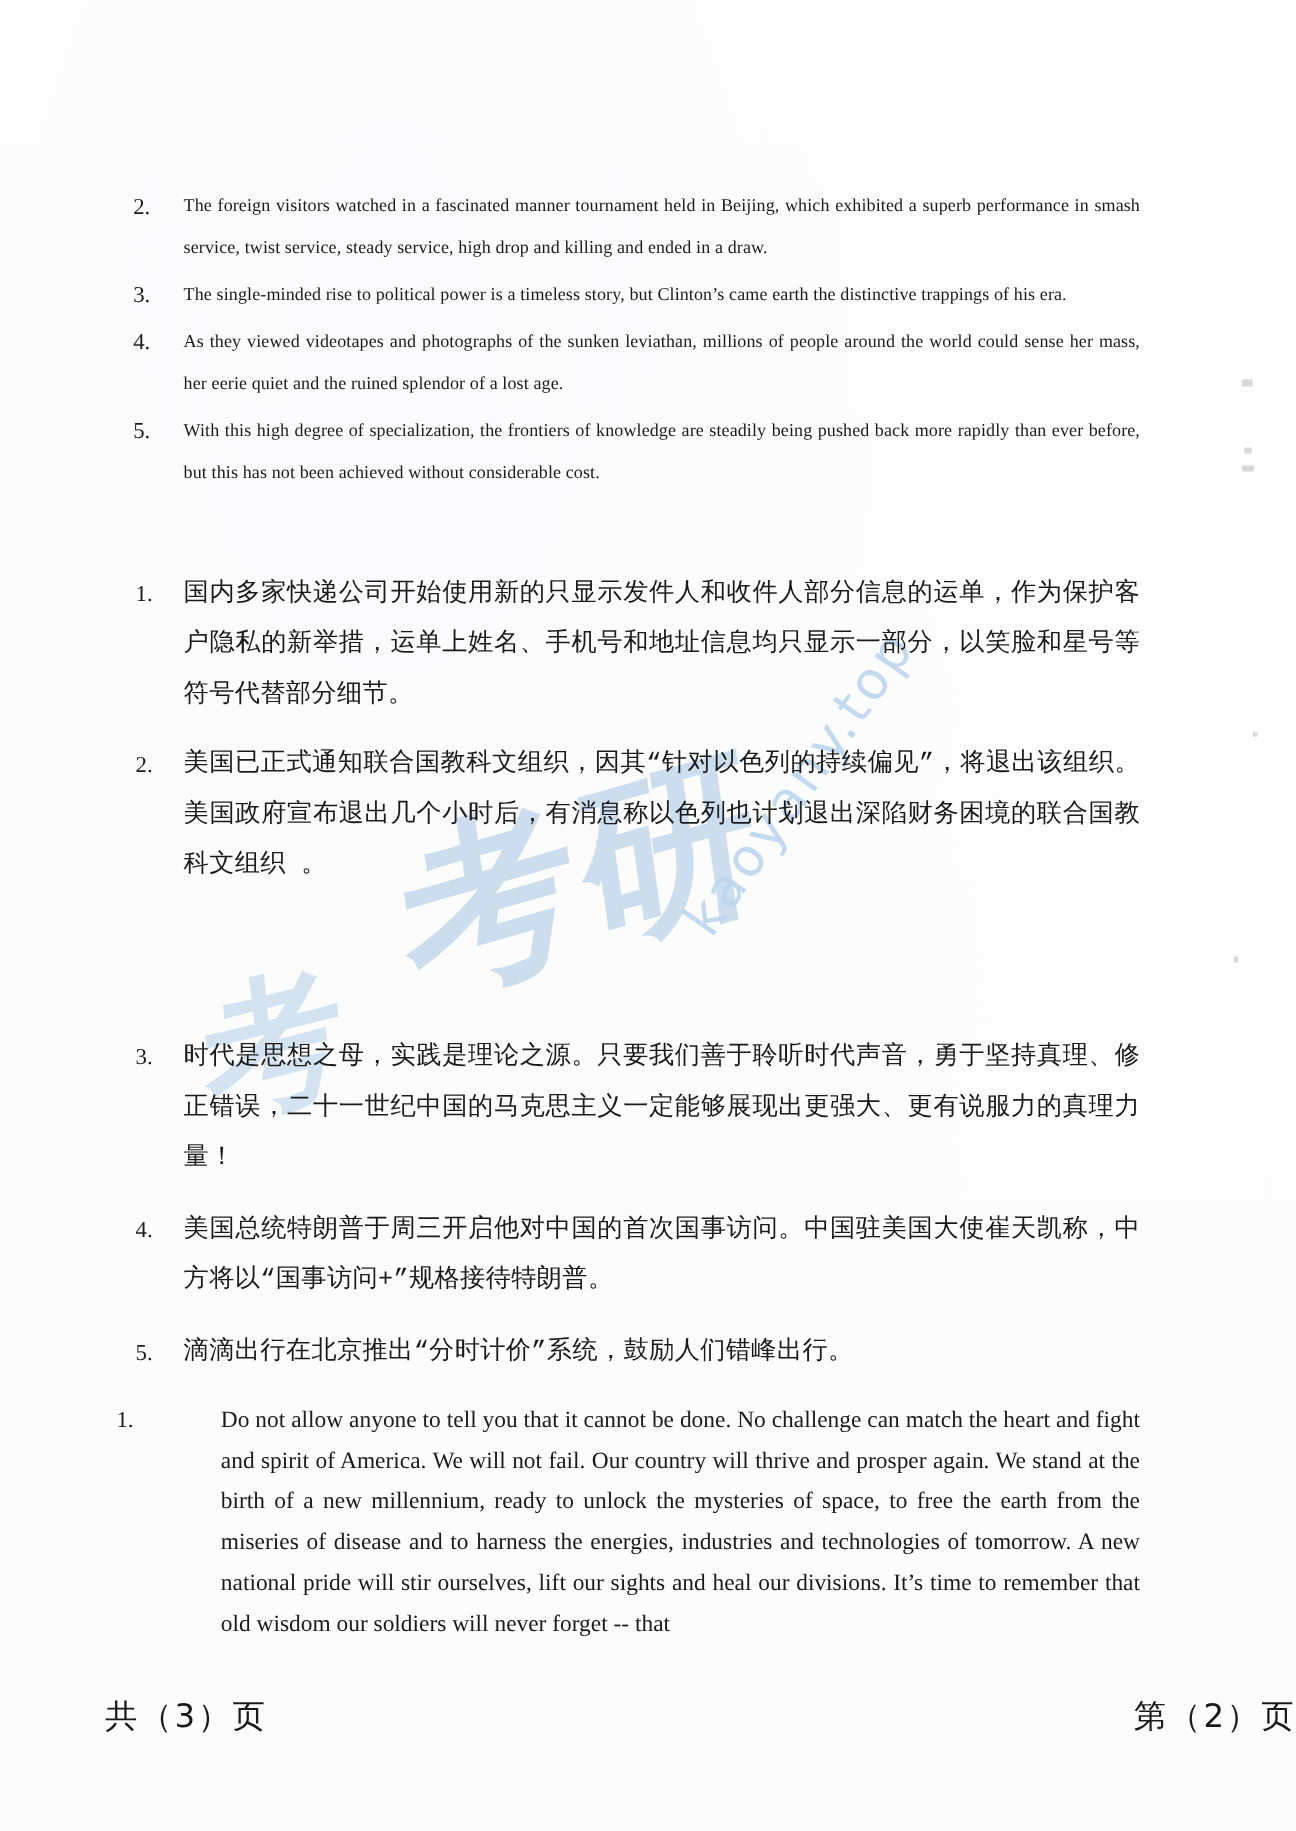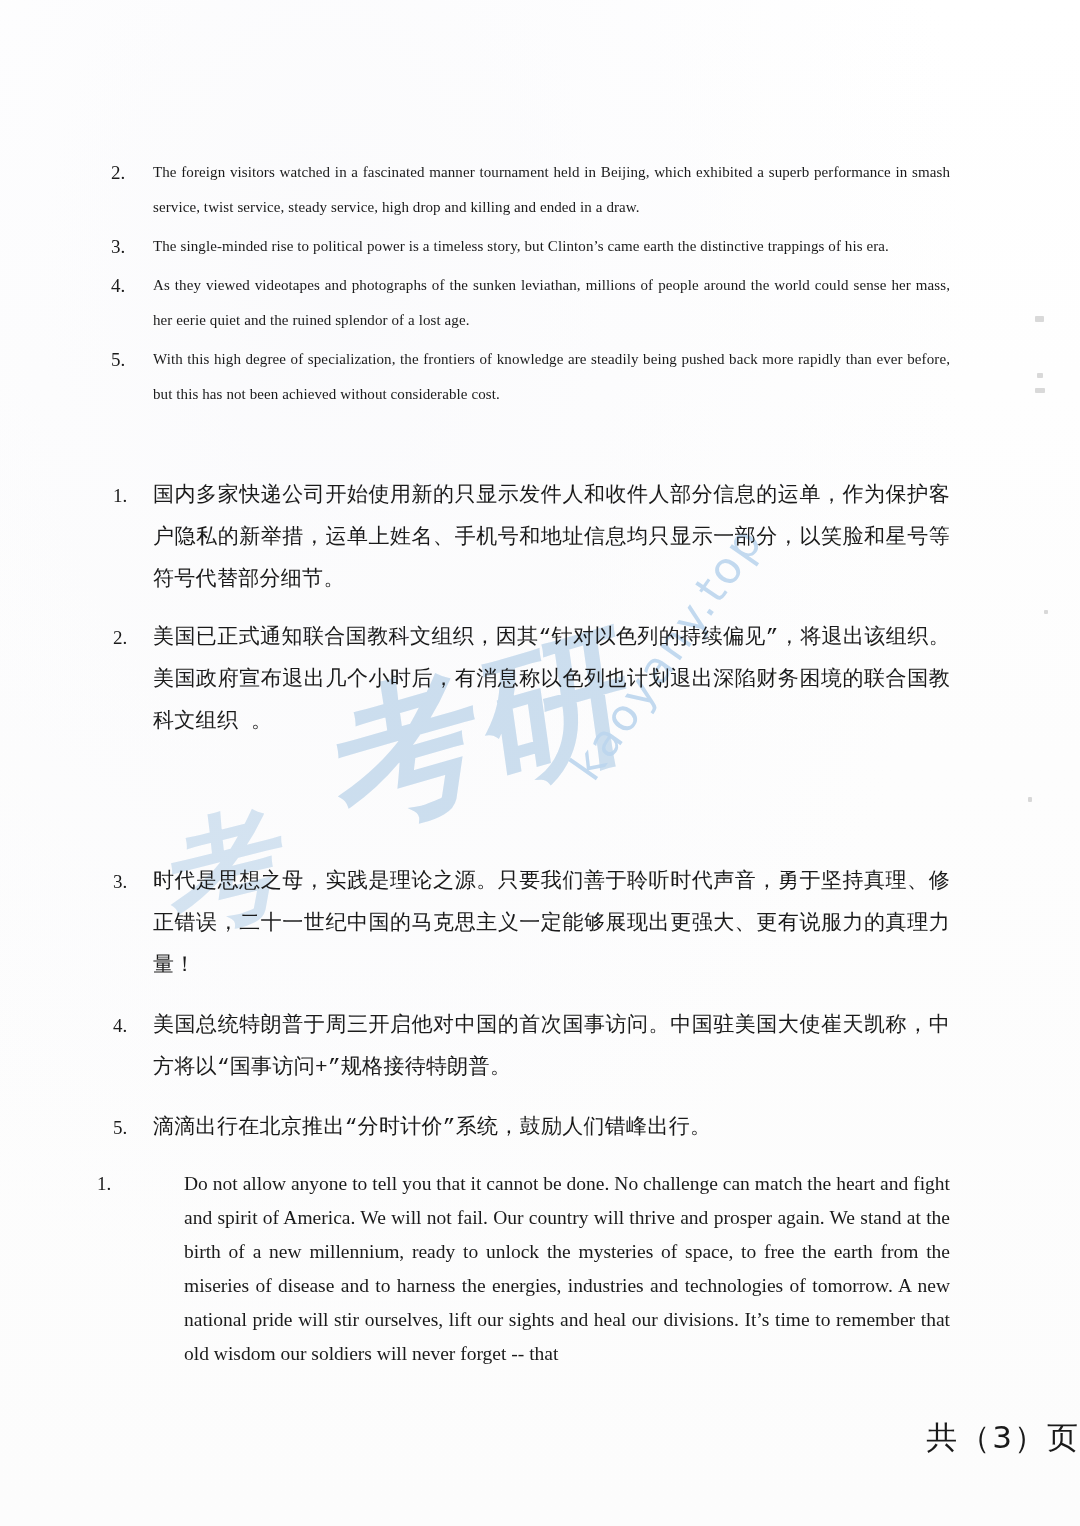--- a/index.html
+++ b/index.html
@@ -111,25 +111,25 @@
     margin-left: 47px;
   }
 
   
   .footer {
     position: absolute;
     left: 0;
     right: 0;
     top: 1381px;
     display: flex;
-    justify-content: flex-end;
+    justify-content: space-between;
     align-items: center;
     gap: 52px;
     font-family: "DejaVu Sans", "Liberation Sans", sans-serif;
-    font-size: 31px;
+    font-size: 27px;
     letter-spacing: 2px;
     margin-left: 24px;
   }
   .footer .grp { white-space: pre; }
 
   
   .wm-layer {
     position: absolute;
     inset: 0;
     pointer-events: none;
@@ -265,15 +265,18 @@
         <div class="psg-body">Do not allow anyone to tell you that it cannot be done. No challenge can match the heart and fight and spirit of America. We will not fail. Our country will thrive and prosper again. We stand at the birth of a new millennium, ready to unlock the mysteries of space, to free the earth from the miseries of disease and to harness the energies, industries and technologies of tomorrow. A new national pride will stir ourselves, lift our sights and heal our divisions. It’s time to remember that old wisdom our soldiers will never forget -- that</div>
       </div>
     </div>
 
   </div>
 
   <div class="footer">
     <div class="grp">
       <span>共（</span><span>3</span><span>）页</span>
     </div>
+    <div class="grp">
+      <span>第（</span><span>2</span><span>）页</span>
+    </div>
   </div>
 
 </div>
 
 </body></html>

